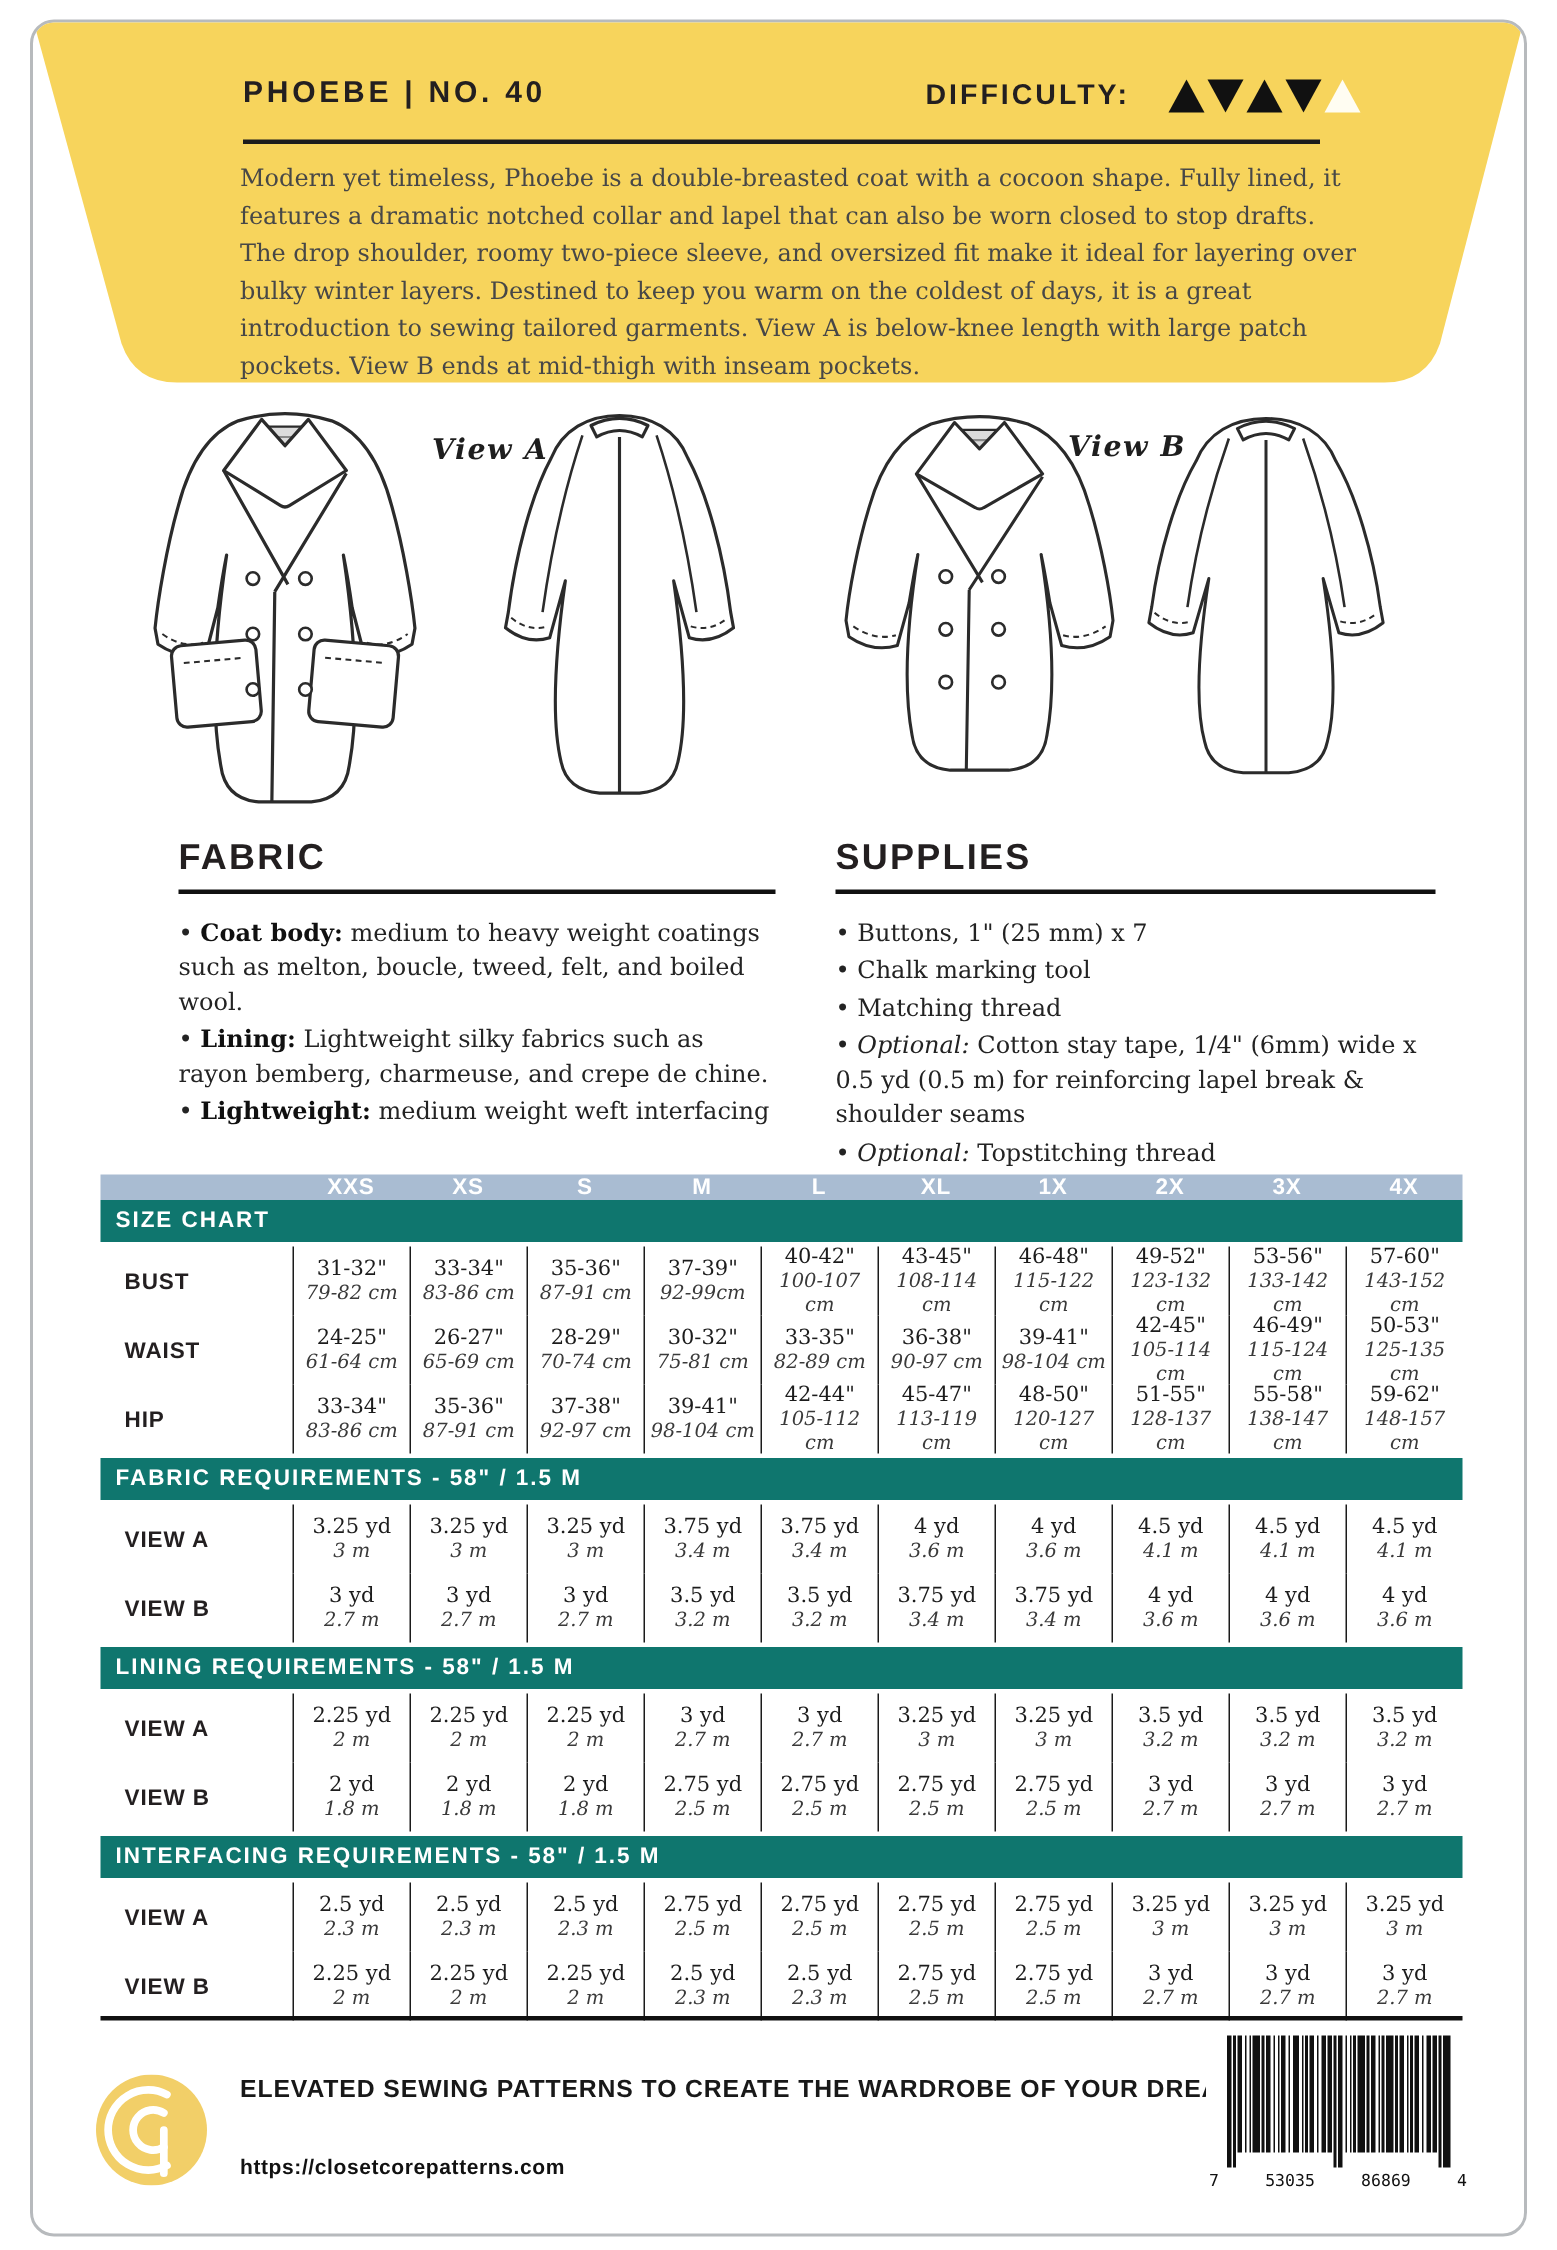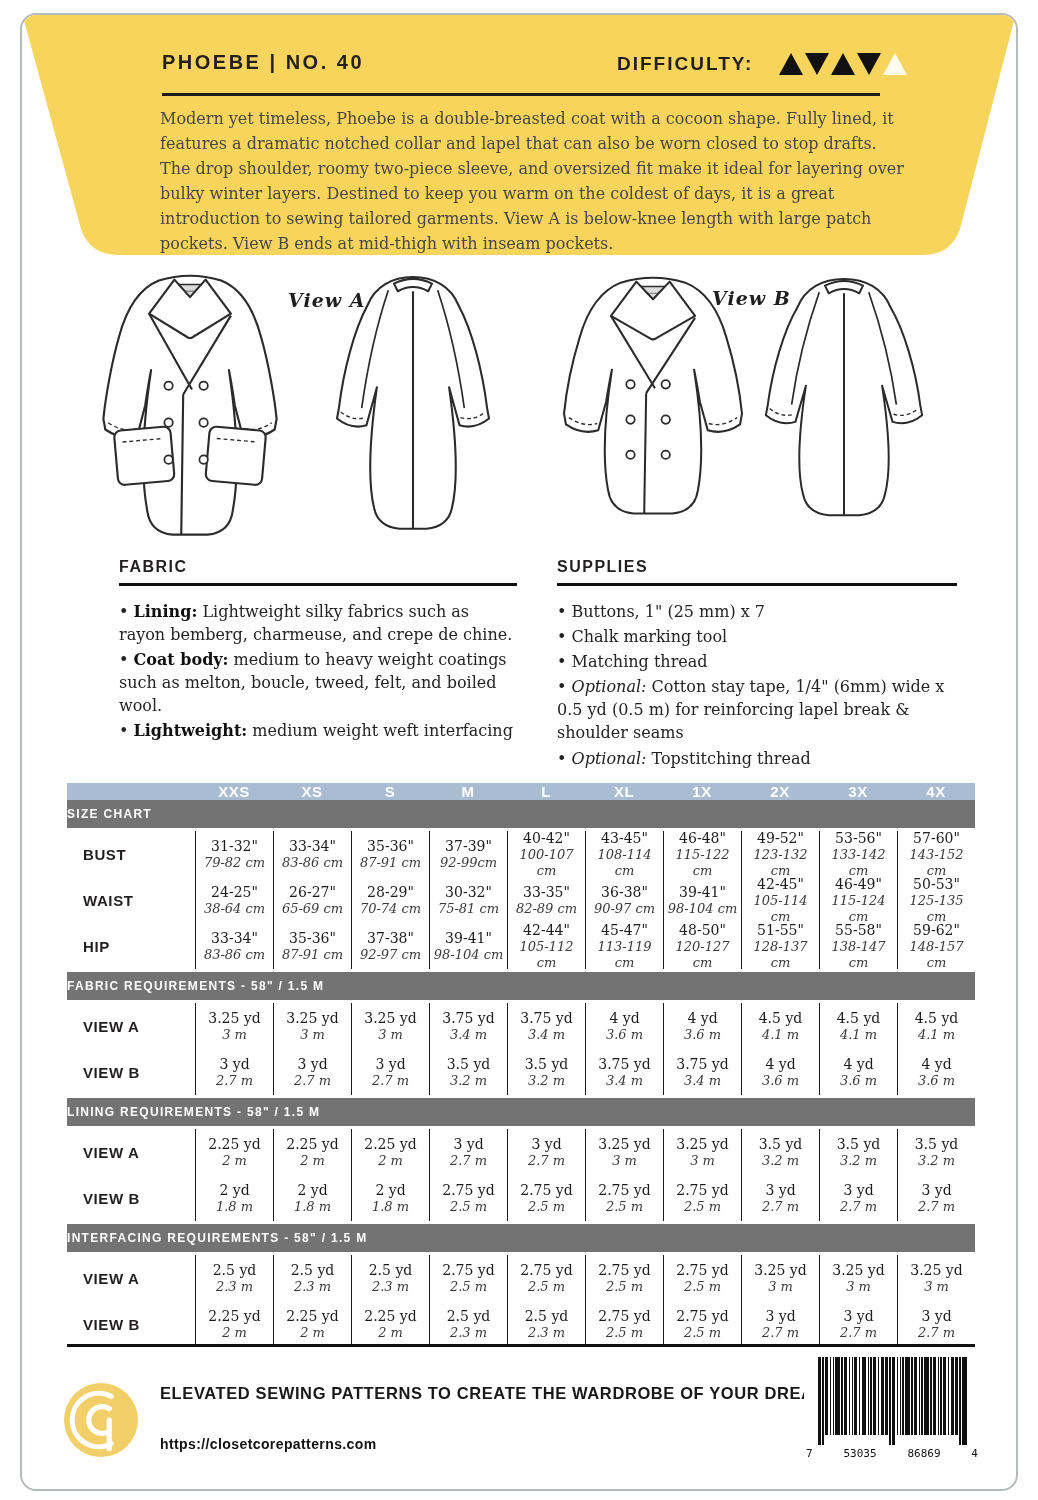--- a/index.html
+++ b/index.html
@@ -19,32 +19,32 @@
   .tri-down{border-left:12px solid transparent;border-right:12px solid transparent;border-top:22px solid #111;}
   .tri-up.empty{border-bottom-color:#fffdf2;}
   .header-rule{position:absolute;left:140px;top:78px;width:718px;height:2.5px;background:#1c1c1c;}
   .description{position:absolute;left:138px;top:92px;width:744px;font-family:"DejaVu Serif",serif;font-size:16px;line-height:1.56;color:#474747;}
 
   
   .coat{position:absolute;}
   .view-label{position:absolute;font-family:"DejaVu Serif",serif;font-style:italic;font-weight:bold;font-size:19px;color:#1e1e1e;letter-spacing:1px;}
 
   
-  .col-heading{font-size:16px;font-weight:bold;letter-spacing:1.5px;color:#231f20;}
+  .col-heading{font-size:24px;font-weight:bold;letter-spacing:1.5px;color:#231f20;}
   .heading-rule{height:2.5px;background:#111;margin-top:7px;}
   .info-list{margin-top:14px;font-family:"DejaVu Serif",serif;font-size:16px;line-height:1.45;color:#232323;}
   .info-list .li{margin-bottom:2px;}
   .info-list b{color:#101010;}
   .info-list i{font-style:italic;}
 
   
   .size-table{position:absolute;left:45px;top:768px;width:908px;}
   .colheader-band{display:grid;grid-template-columns:128px repeat(10,1fr);height:17px;background:#a9bcd2;align-items:center;}
   .col-label{color:#fff;font-weight:bold;font-size:15px;text-align:center;letter-spacing:0.5px;}
-  .section-band{height:28px;background:#737373;color:#fff;font-weight:bold;font-size:12px;letter-spacing:1.3px;line-height:28px;box-sizing:border-box;}
+  .section-band{height:28px;background:#0f766e;color:#fff;font-weight:bold;font-size:15px;letter-spacing:1.3px;line-height:28px;padding-left:10px;box-sizing:border-box;}
   .rows-grid{display:grid;grid-template-columns:128px repeat(10,1fr);background:#fff;padding:3px 0;}
   .row-label{display:flex;align-items:center;padding-left:16px;font-weight:bold;font-size:15px;letter-spacing:0.6px;color:#231f20;height:46px;}
   .value-cell{height:46px;display:flex;flex-direction:column;justify-content:center;text-align:center;border-left:1.4px solid #1b1b1b;}
   .val-primary{font-family:"DejaVu Serif",serif;font-size:14px;color:#1c1c1c;line-height:18px;}
   .val-secondary{font-family:"DejaVu Serif",serif;font-style:italic;font-size:13px;color:#3a3a3a;line-height:16px;}
 
   
   .footer-rule{position:absolute;left:45px;top:1329px;width:908px;height:3px;background:#111;}
   .logo{position:absolute;left:42px;top:1368px;width:74px;height:74px;}
   .tagline{position:absolute;left:138px;top:1369px;font-size:16.5px;font-weight:bold;letter-spacing:0.6px;color:#181818;}
@@ -142,22 +142,22 @@
     </g>
   </svg>
 
   <div class="view-label" style="left:266px;top:274px;">View A</div>
   <div class="view-label" style="left:690px;top:272px;">View B</div>
 
   <div class="abs" style="left:97px;top:543px;width:398px;">
     <div class="col-heading">FABRIC</div>
     <div class="heading-rule"></div>
     <div class="info-list" id="fabric-list">
+        <div class="li">• <b>Coat body:</b> <span>medium to heavy weight coatings such as melton, boucle, tweed, felt, and boiled wool.</span></div>
         <div class="li">• <b>Lining:</b> <span>Lightweight silky fabrics such as rayon bemberg, charmeuse, and crepe de chine.</span></div>
-        <div class="li">• <b>Coat body:</b> <span>medium to heavy weight coatings such as melton, boucle, tweed, felt, and boiled wool.</span></div>
         <div class="li">• <b>Lightweight:</b> <span>medium weight weft interfacing</span></div>
       </div>
   </div>
 
   <div class="abs" style="left:535px;top:543px;width:400px;">
     <div class="col-heading">SUPPLIES</div>
     <div class="heading-rule"></div>
     <div class="info-list" id="supplies-list">
         <div class="li">• <span>Buttons, 1" (25 mm) x 7</span></div>
         <div class="li">• <span>Chalk marking tool</span></div>
@@ -220,21 +220,21 @@
           <div class="val-primary">53-56"</div>
           <div class="val-secondary">133-142 cm</div>
         </div>
         <div class="value-cell">
           <div class="val-primary">57-60"</div>
           <div class="val-secondary">143-152 cm</div>
         </div>
         <div class="row-label">WAIST</div>
         <div class="value-cell">
           <div class="val-primary">24-25"</div>
-          <div class="val-secondary">38-64 cm</div>
+          <div class="val-secondary">61-64 cm</div>
         </div>
         <div class="value-cell">
           <div class="val-primary">26-27"</div>
           <div class="val-secondary">65-69 cm</div>
         </div>
         <div class="value-cell">
           <div class="val-primary">28-29"</div>
           <div class="val-secondary">70-74 cm</div>
         </div>
         <div class="value-cell">

